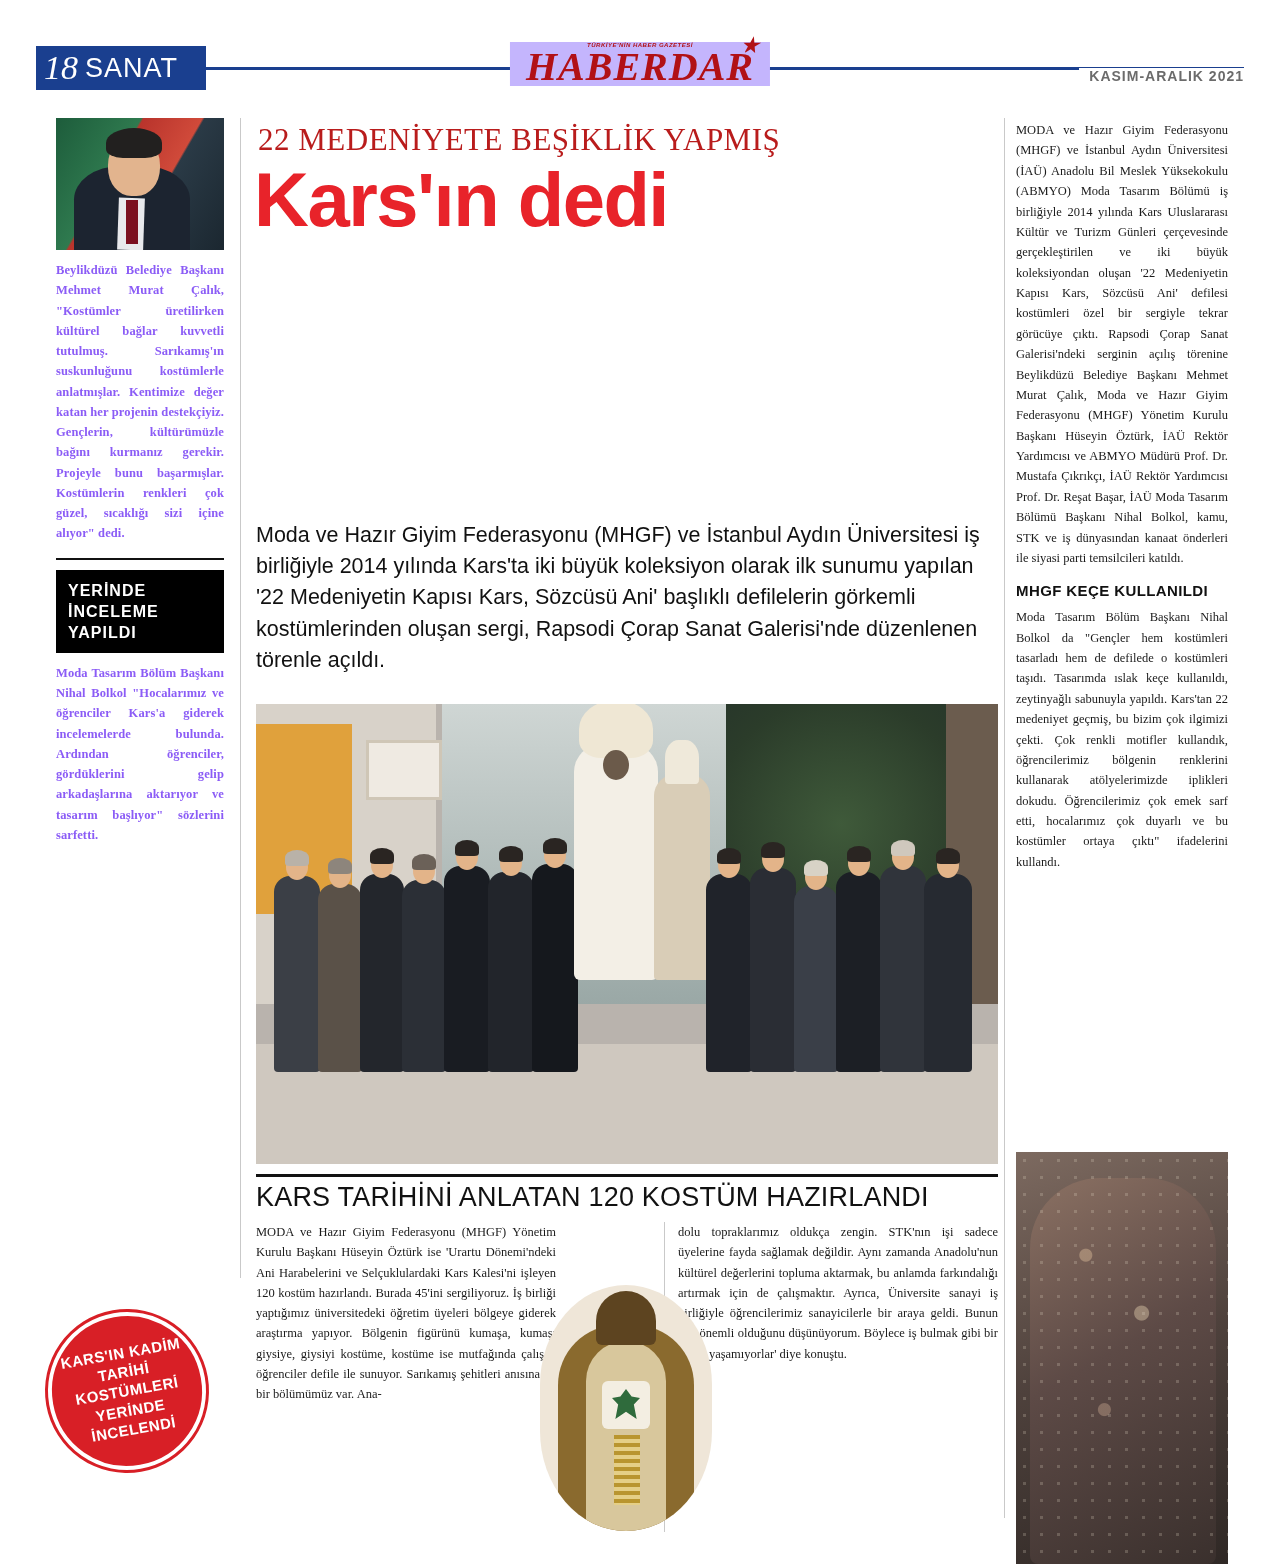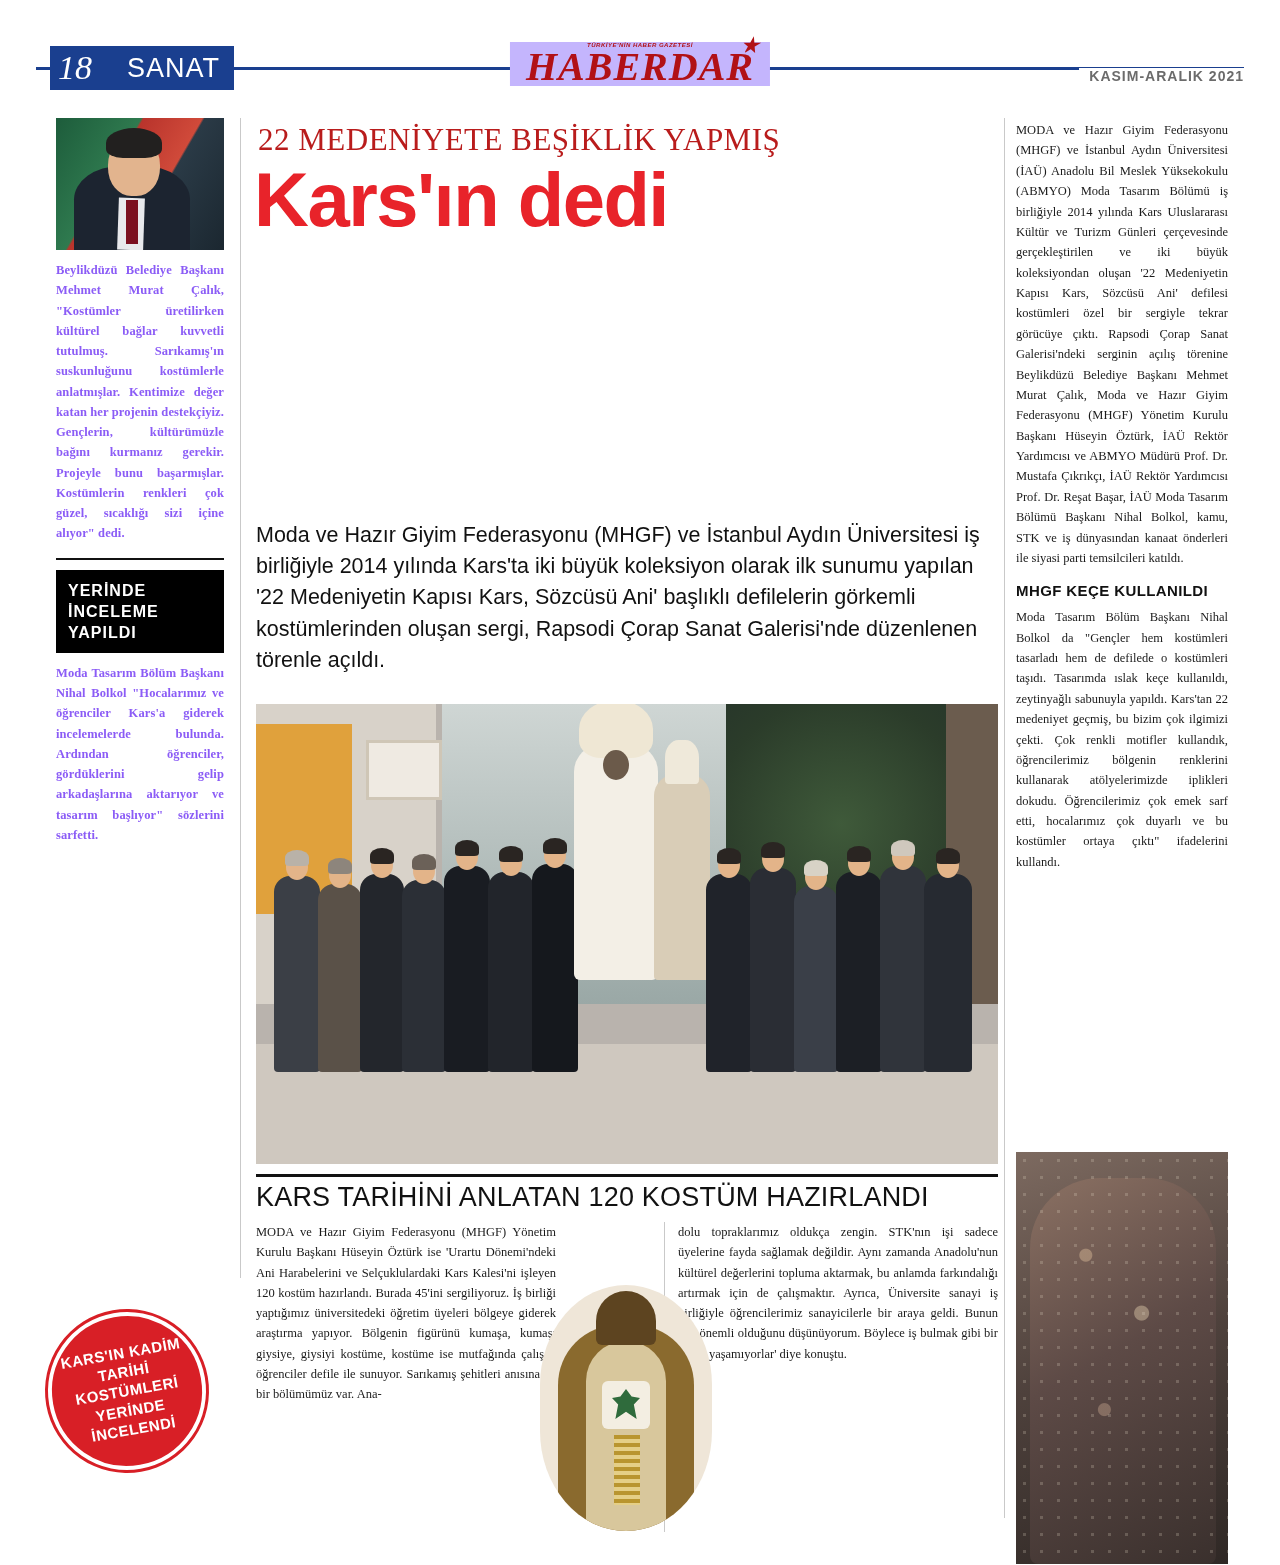--- a/index.html
+++ b/index.html
@@ -30,30 +30,29 @@
     width: 1208px; height: 46px;
   }
   .mast-rule {
     position: absolute;
     left: 0; top: 21px;
     width: 1208px; height: 3px;
     background: #1a3f8f;
   }
   .page-num-box {
     position: absolute;
-    left: 14px; top: 0;
+    left: 0; top: 0;
     height: 44px;
     min-width: 170px;
     background: #1a3f8f;
     color: #fff;
     display: flex;
     align-items: center;
     padding: 0 14px 0 8px;
     box-sizing: border-box;
-    gap: 28px;
   }
   .page-num {
     font-family: "Liberation Serif", serif;
     font-size: 34px;
     font-style: italic;
     line-height: 1;
     margin-right: 7px;
     color: #ffffff;
   }
   .page-section {

